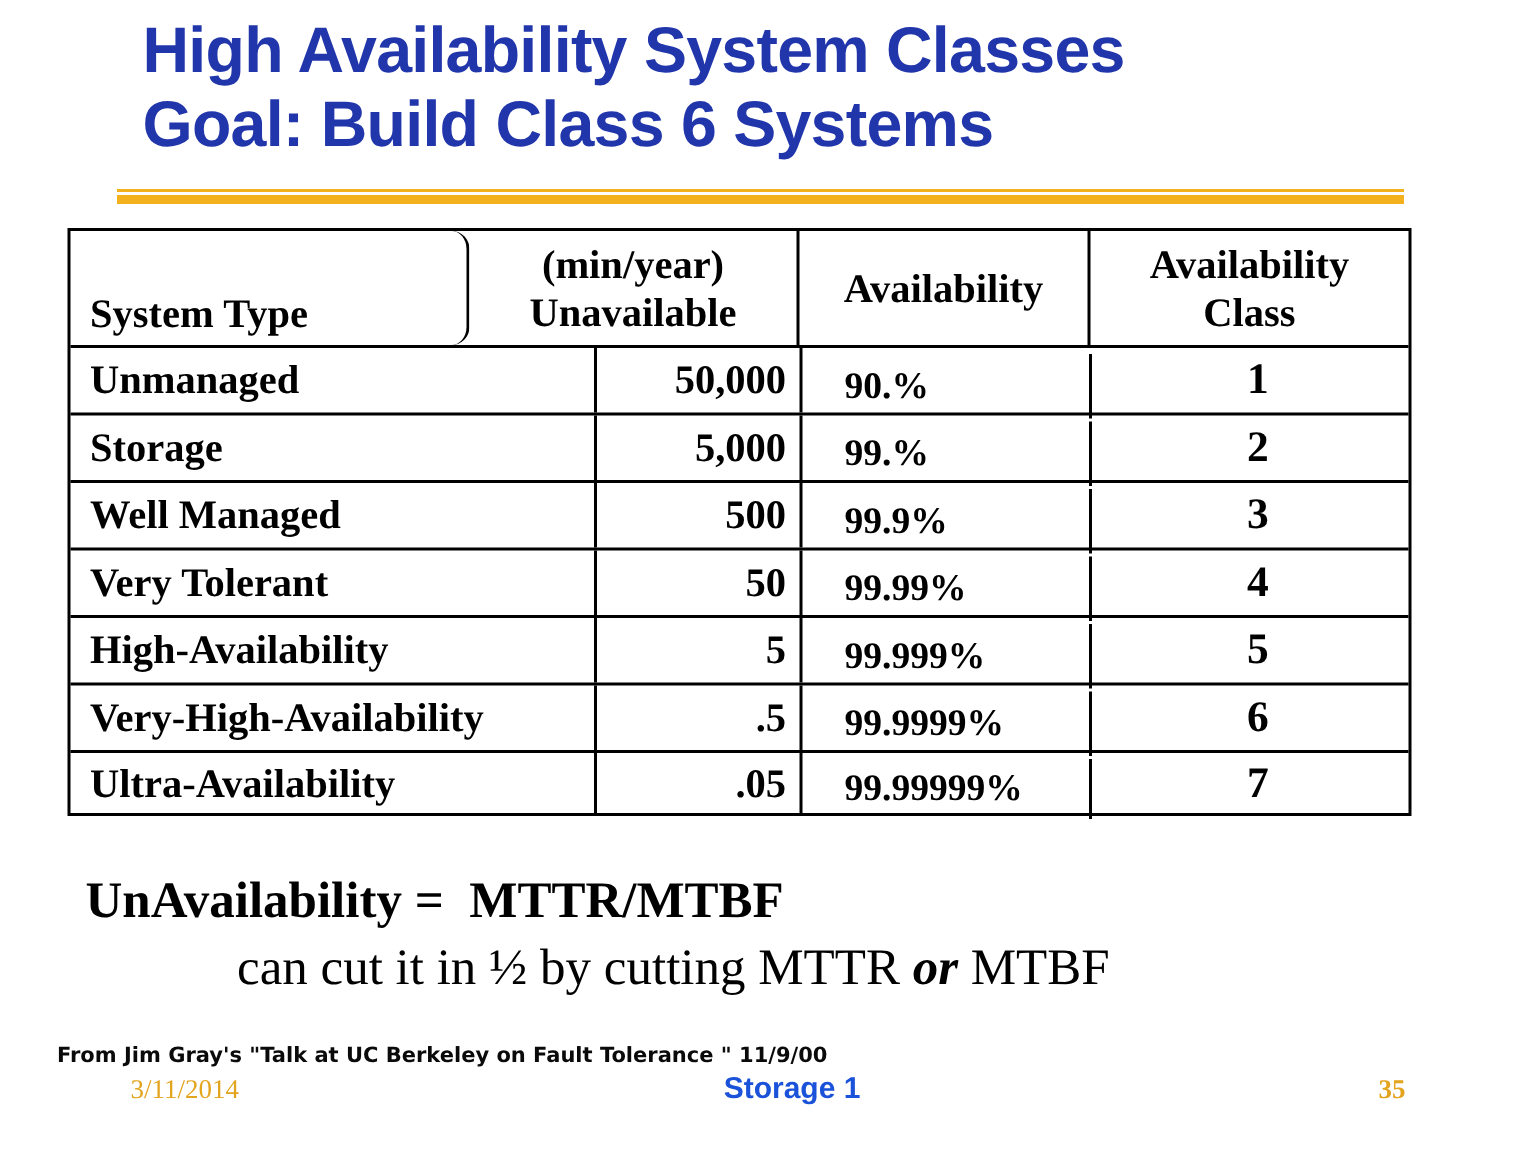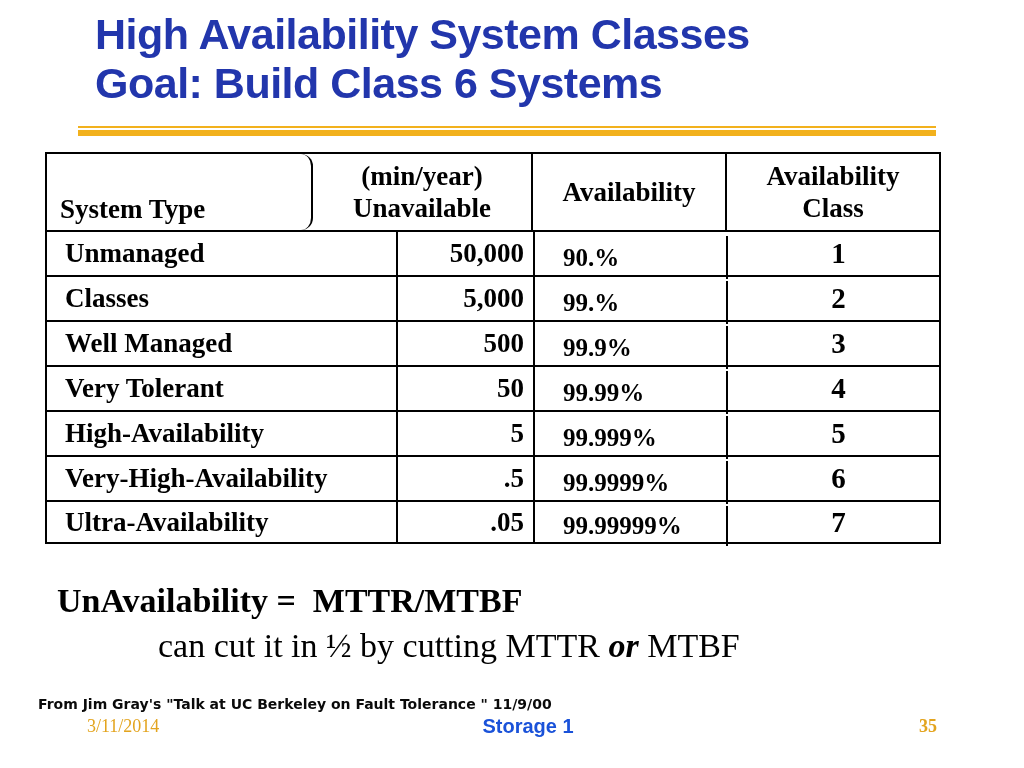--- a/index.html
+++ b/index.html
@@ -38,21 +38,21 @@
   .hc4 { width:212px; display:flex; flex-direction:column; align-items:center; justify-content:center; line-height:32px; }
 
   .trow { display:flex; height:43px; border-bottom:2px solid #000; }
   .trow:last-child { height:40px; border-bottom:none; }
   .tc {
     box-sizing:border-box; font-weight:bold; color:#000;
     display:flex; align-items:center; font-size:27px;
     font-family:"Liberation Serif", serif;
     padding-left:10px;
   }
-  .c1 { width:351px; border-right:2px solid #000; padding-left:18px; }
+  .c1 { width:351px; border-right:2px solid #000; padding-left:13px; }
   .c2 { width:137px; border-right:2px solid #000; justify-content:flex-end; padding-right:9px; }
   .c3 { width:193px; border-right:2px solid #000; padding-left:28px; font-size:25px; transform:translateY(4px); }
   .c4 { width:211px; justify-content:center; font-size:29px; }
 
   
   .f1 {
     position:absolute; left:57px; top:584px;
     font-family:"Liberation Serif", serif; font-weight:bold;
     font-size:34px; line-height:1; color:#000; white-space:pre;
   }
@@ -118,21 +118,21 @@
       </div>
     </div>
 
     <div class="trow">
       <div class="tc c1">Unmanaged</div>
       <div class="tc c2">50,000</div>
       <div class="tc c3">90.%</div>
       <div class="tc c4">1</div>
     </div>
     <div class="trow">
-      <div class="tc c1">Classes</div>
+      <div class="tc c1">Storage</div>
       <div class="tc c2">5,000</div>
       <div class="tc c3">99.%</div>
       <div class="tc c4">2</div>
     </div>
     <div class="trow">
       <div class="tc c1">Well Managed</div>
       <div class="tc c2">500</div>
       <div class="tc c3">99.9%</div>
       <div class="tc c4">3</div>
     </div>

